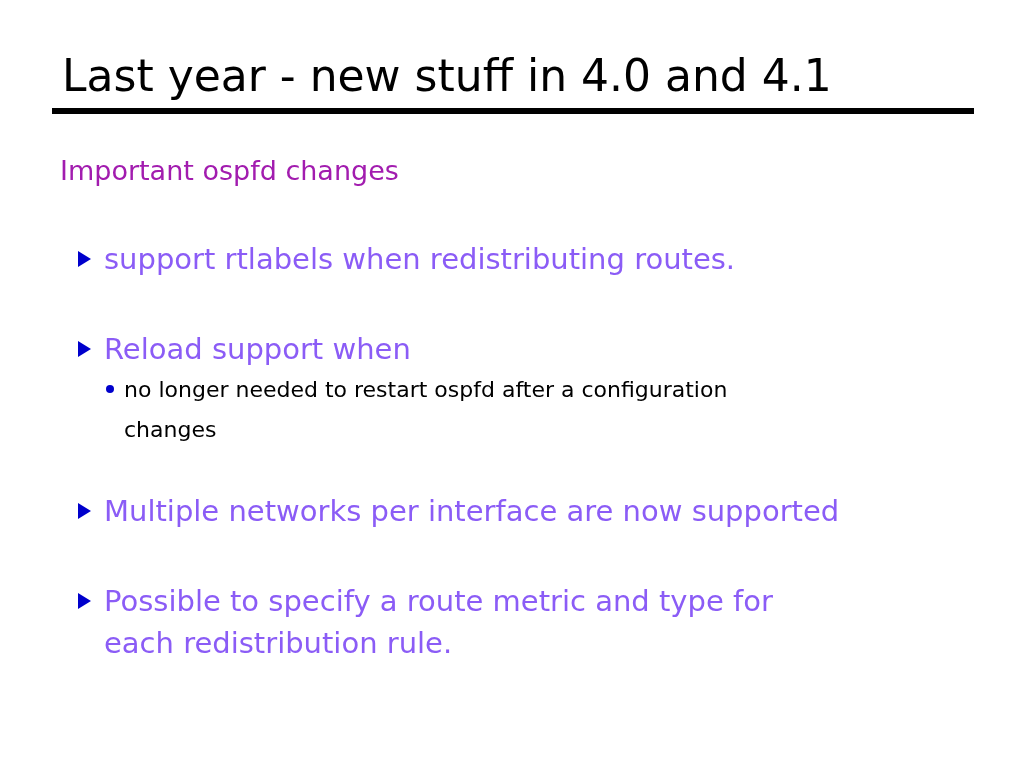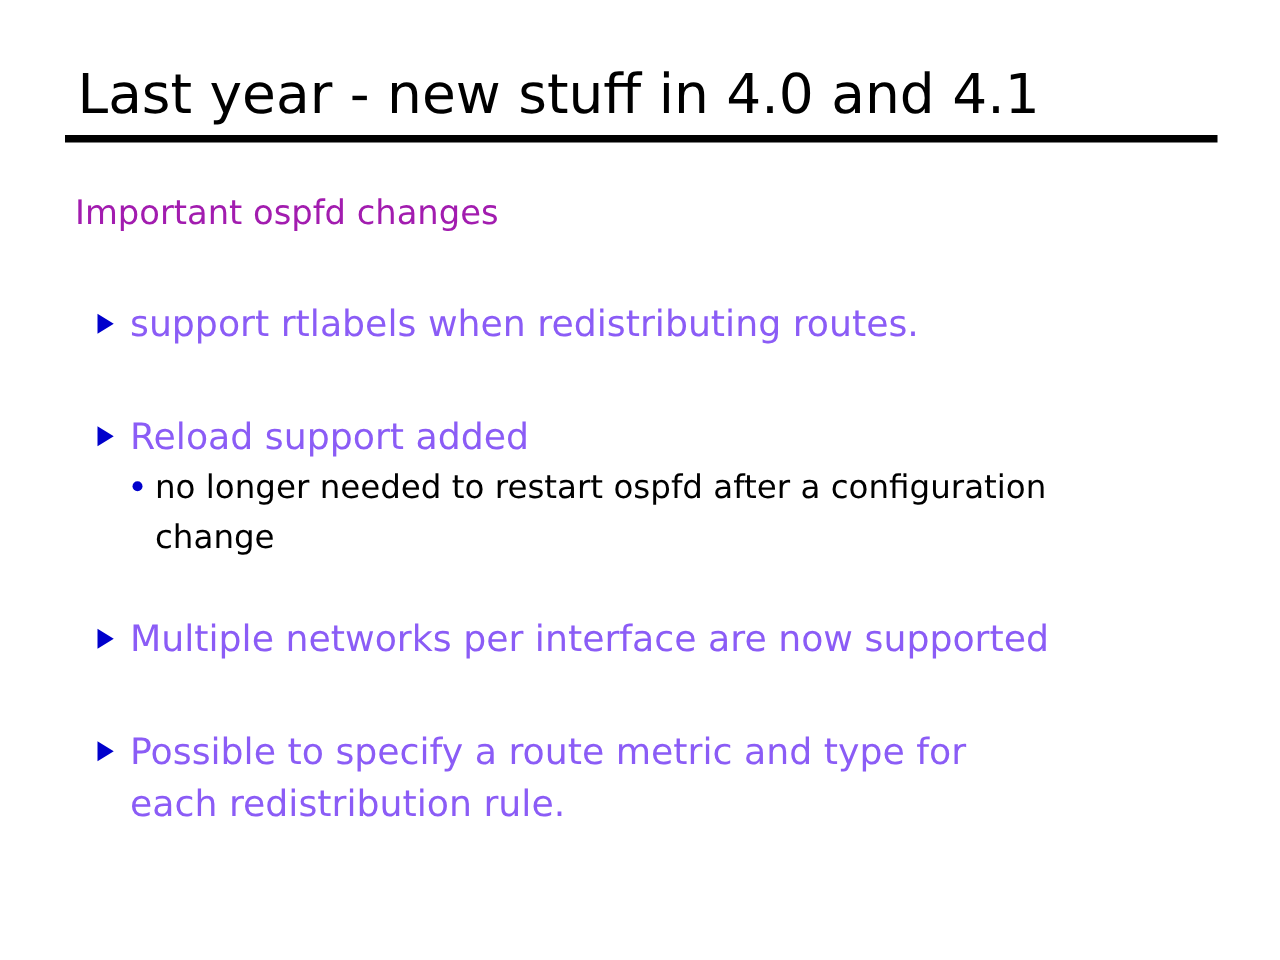--- a/index.html
+++ b/index.html
@@ -81,21 +81,21 @@
     border-style: solid;
     border-width: 8px 0 8px 13px;
     border-color: transparent transparent transparent #0000cc;
   }
 
   
   .lvl3 {
     position: relative;
     margin: 0 0 0 106px;
     padding-left: 18px;
-    font-size: 26px;
+    font-size: 22px;
     line-height: 40px;
     color: #000000;
   }
   .lvl3 .dot {
     position: absolute;
     left: 0;
     top: 15px;
     width: 8px;
     height: 8px;
     border-radius: 50%;
@@ -127,27 +127,27 @@
 
     <div class="lvl2">
       <span class="tri"></span>
       <span class="nowrap">support rtlabels when redistributing routes.</span>
     </div>
 
     <div class="gap-lg"></div>
 
     <div class="lvl2">
       <span class="tri"></span>
-      <span class="nowrap">Reload support added</span>
+      <span class="nowrap">Reload support when</span>
     </div>
 
     <div class="lvl3">
       <span class="dot"></span>
       <span class="wrap-line">no longer needed to restart ospfd after a configuration</span>
-      <span class="wrap-line">change</span>
+      <span class="wrap-line">changes</span>
     </div>
 
     <div class="gap-md"></div>
 
     <div class="lvl2">
       <span class="tri"></span>
       <span class="nowrap">Multiple networks per interface are now supported</span>
     </div>
 
     <div class="gap-lg"></div>

